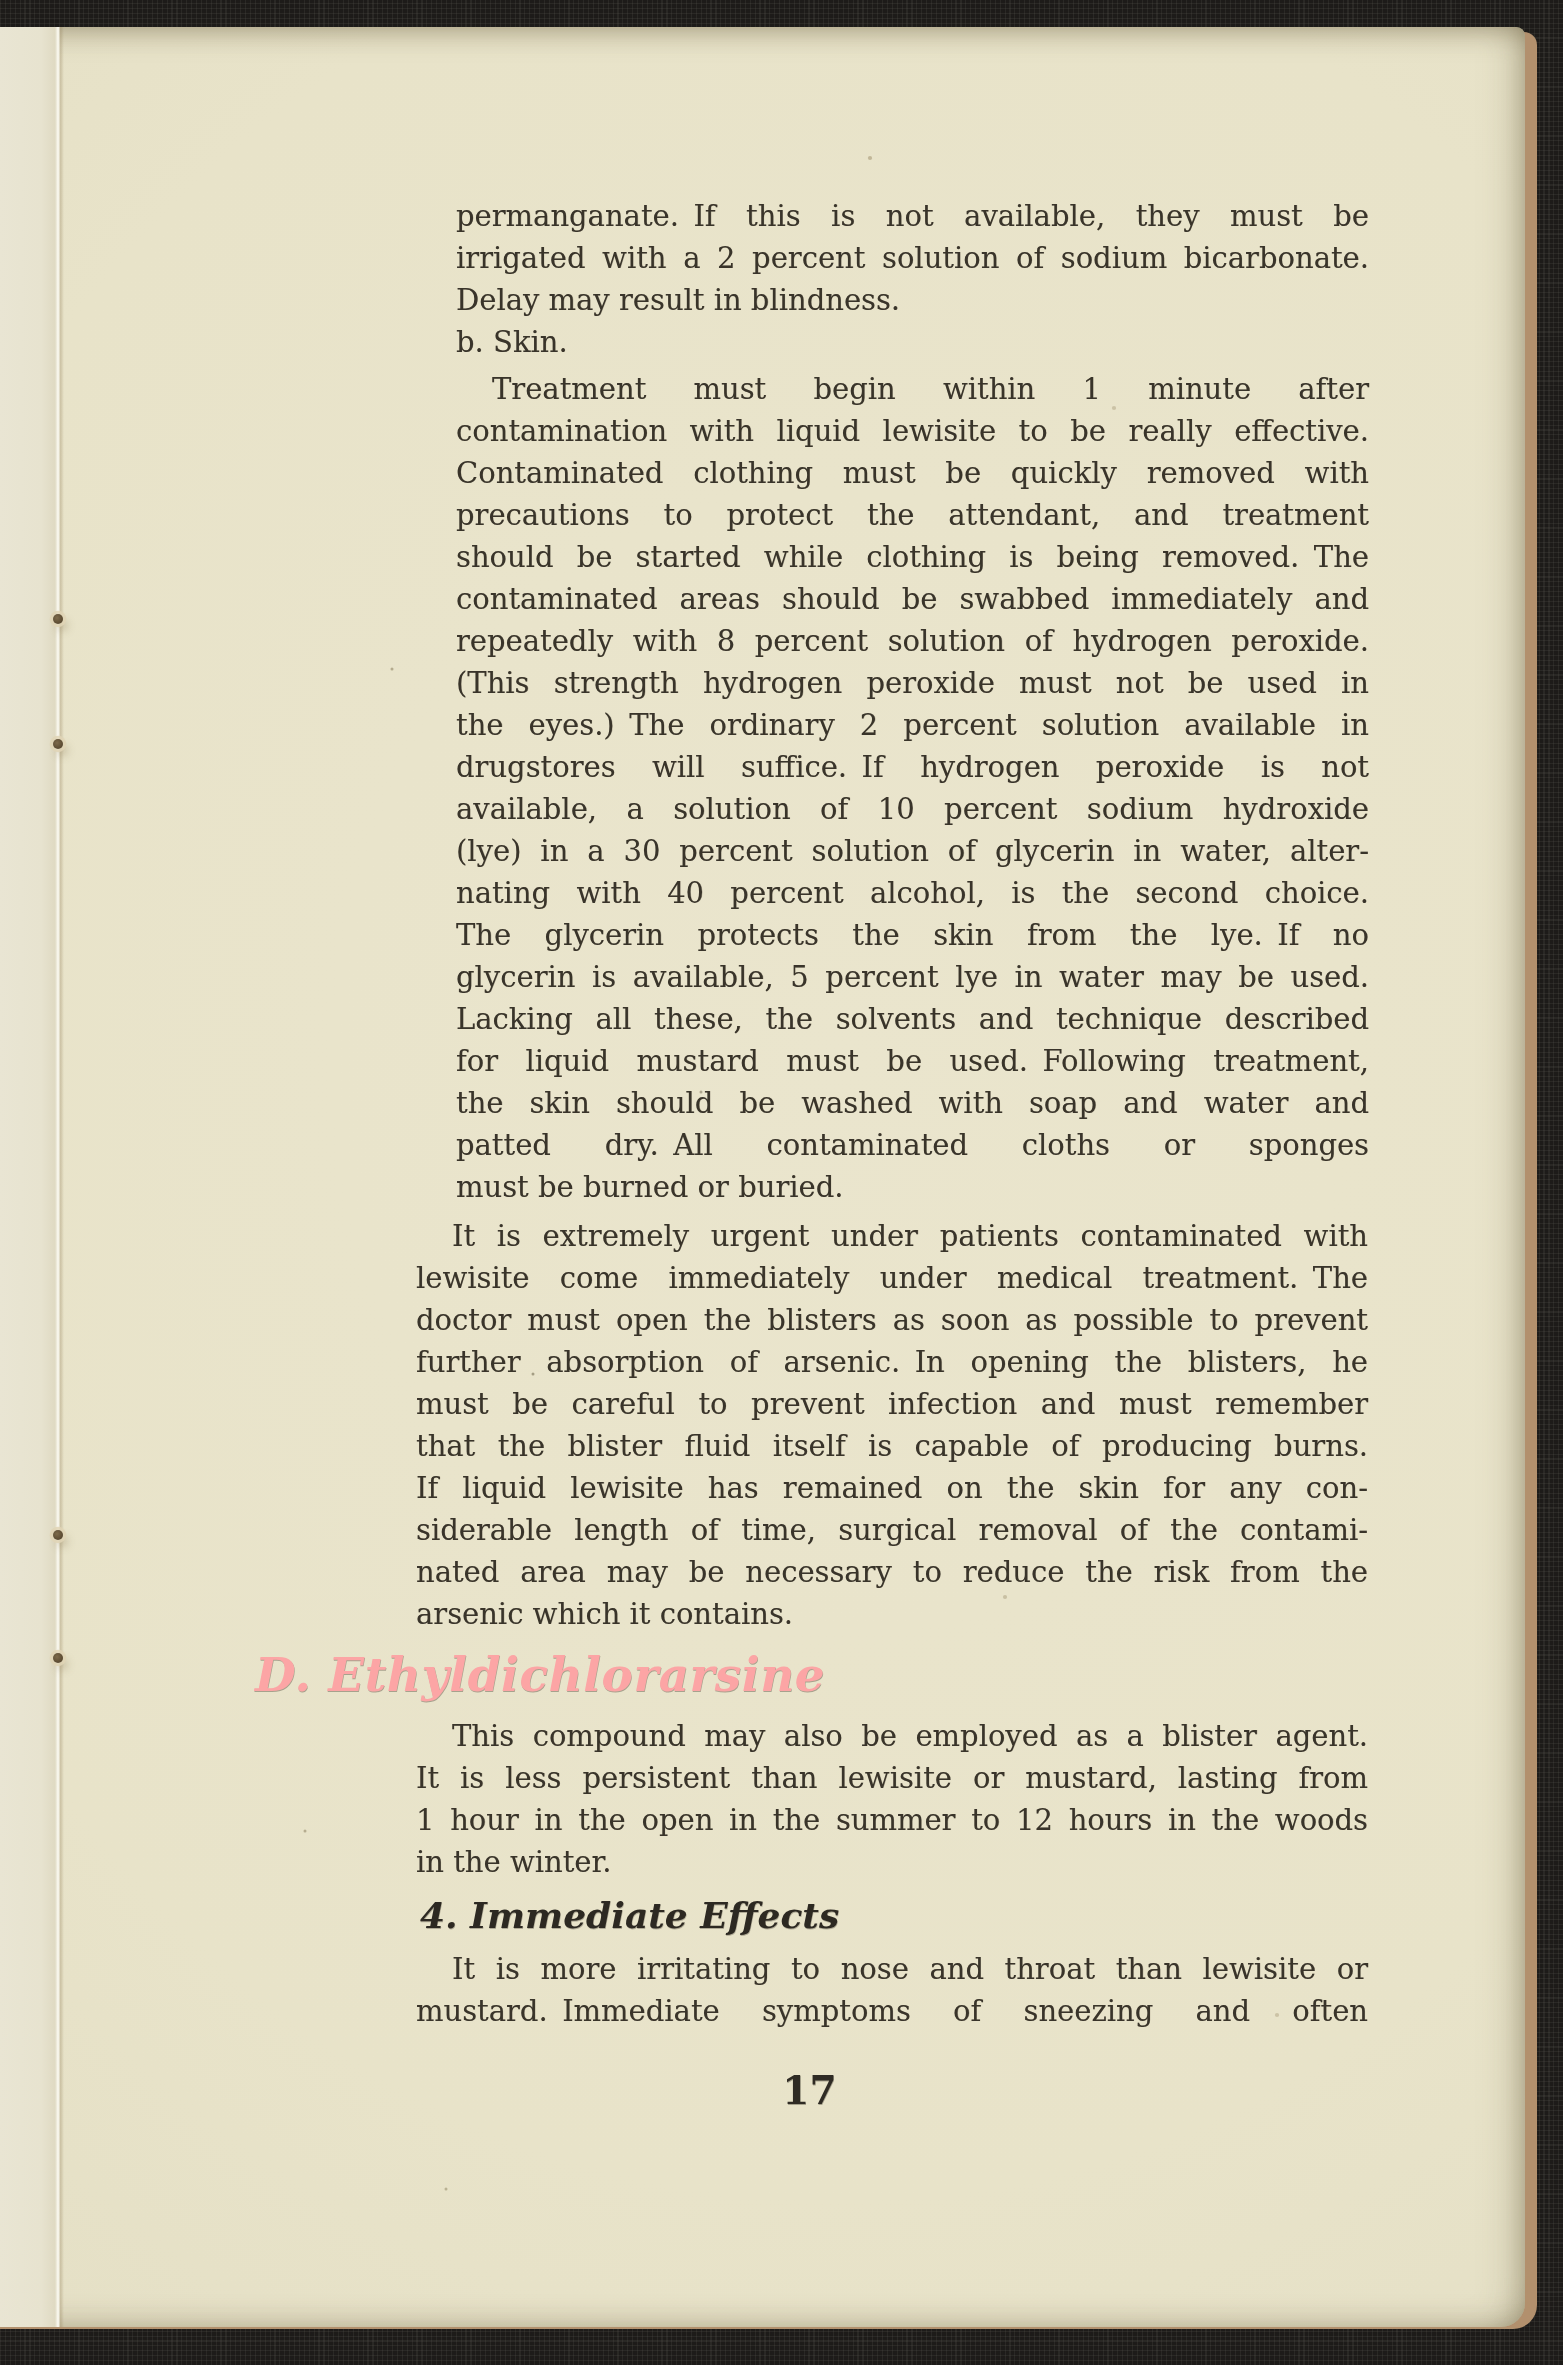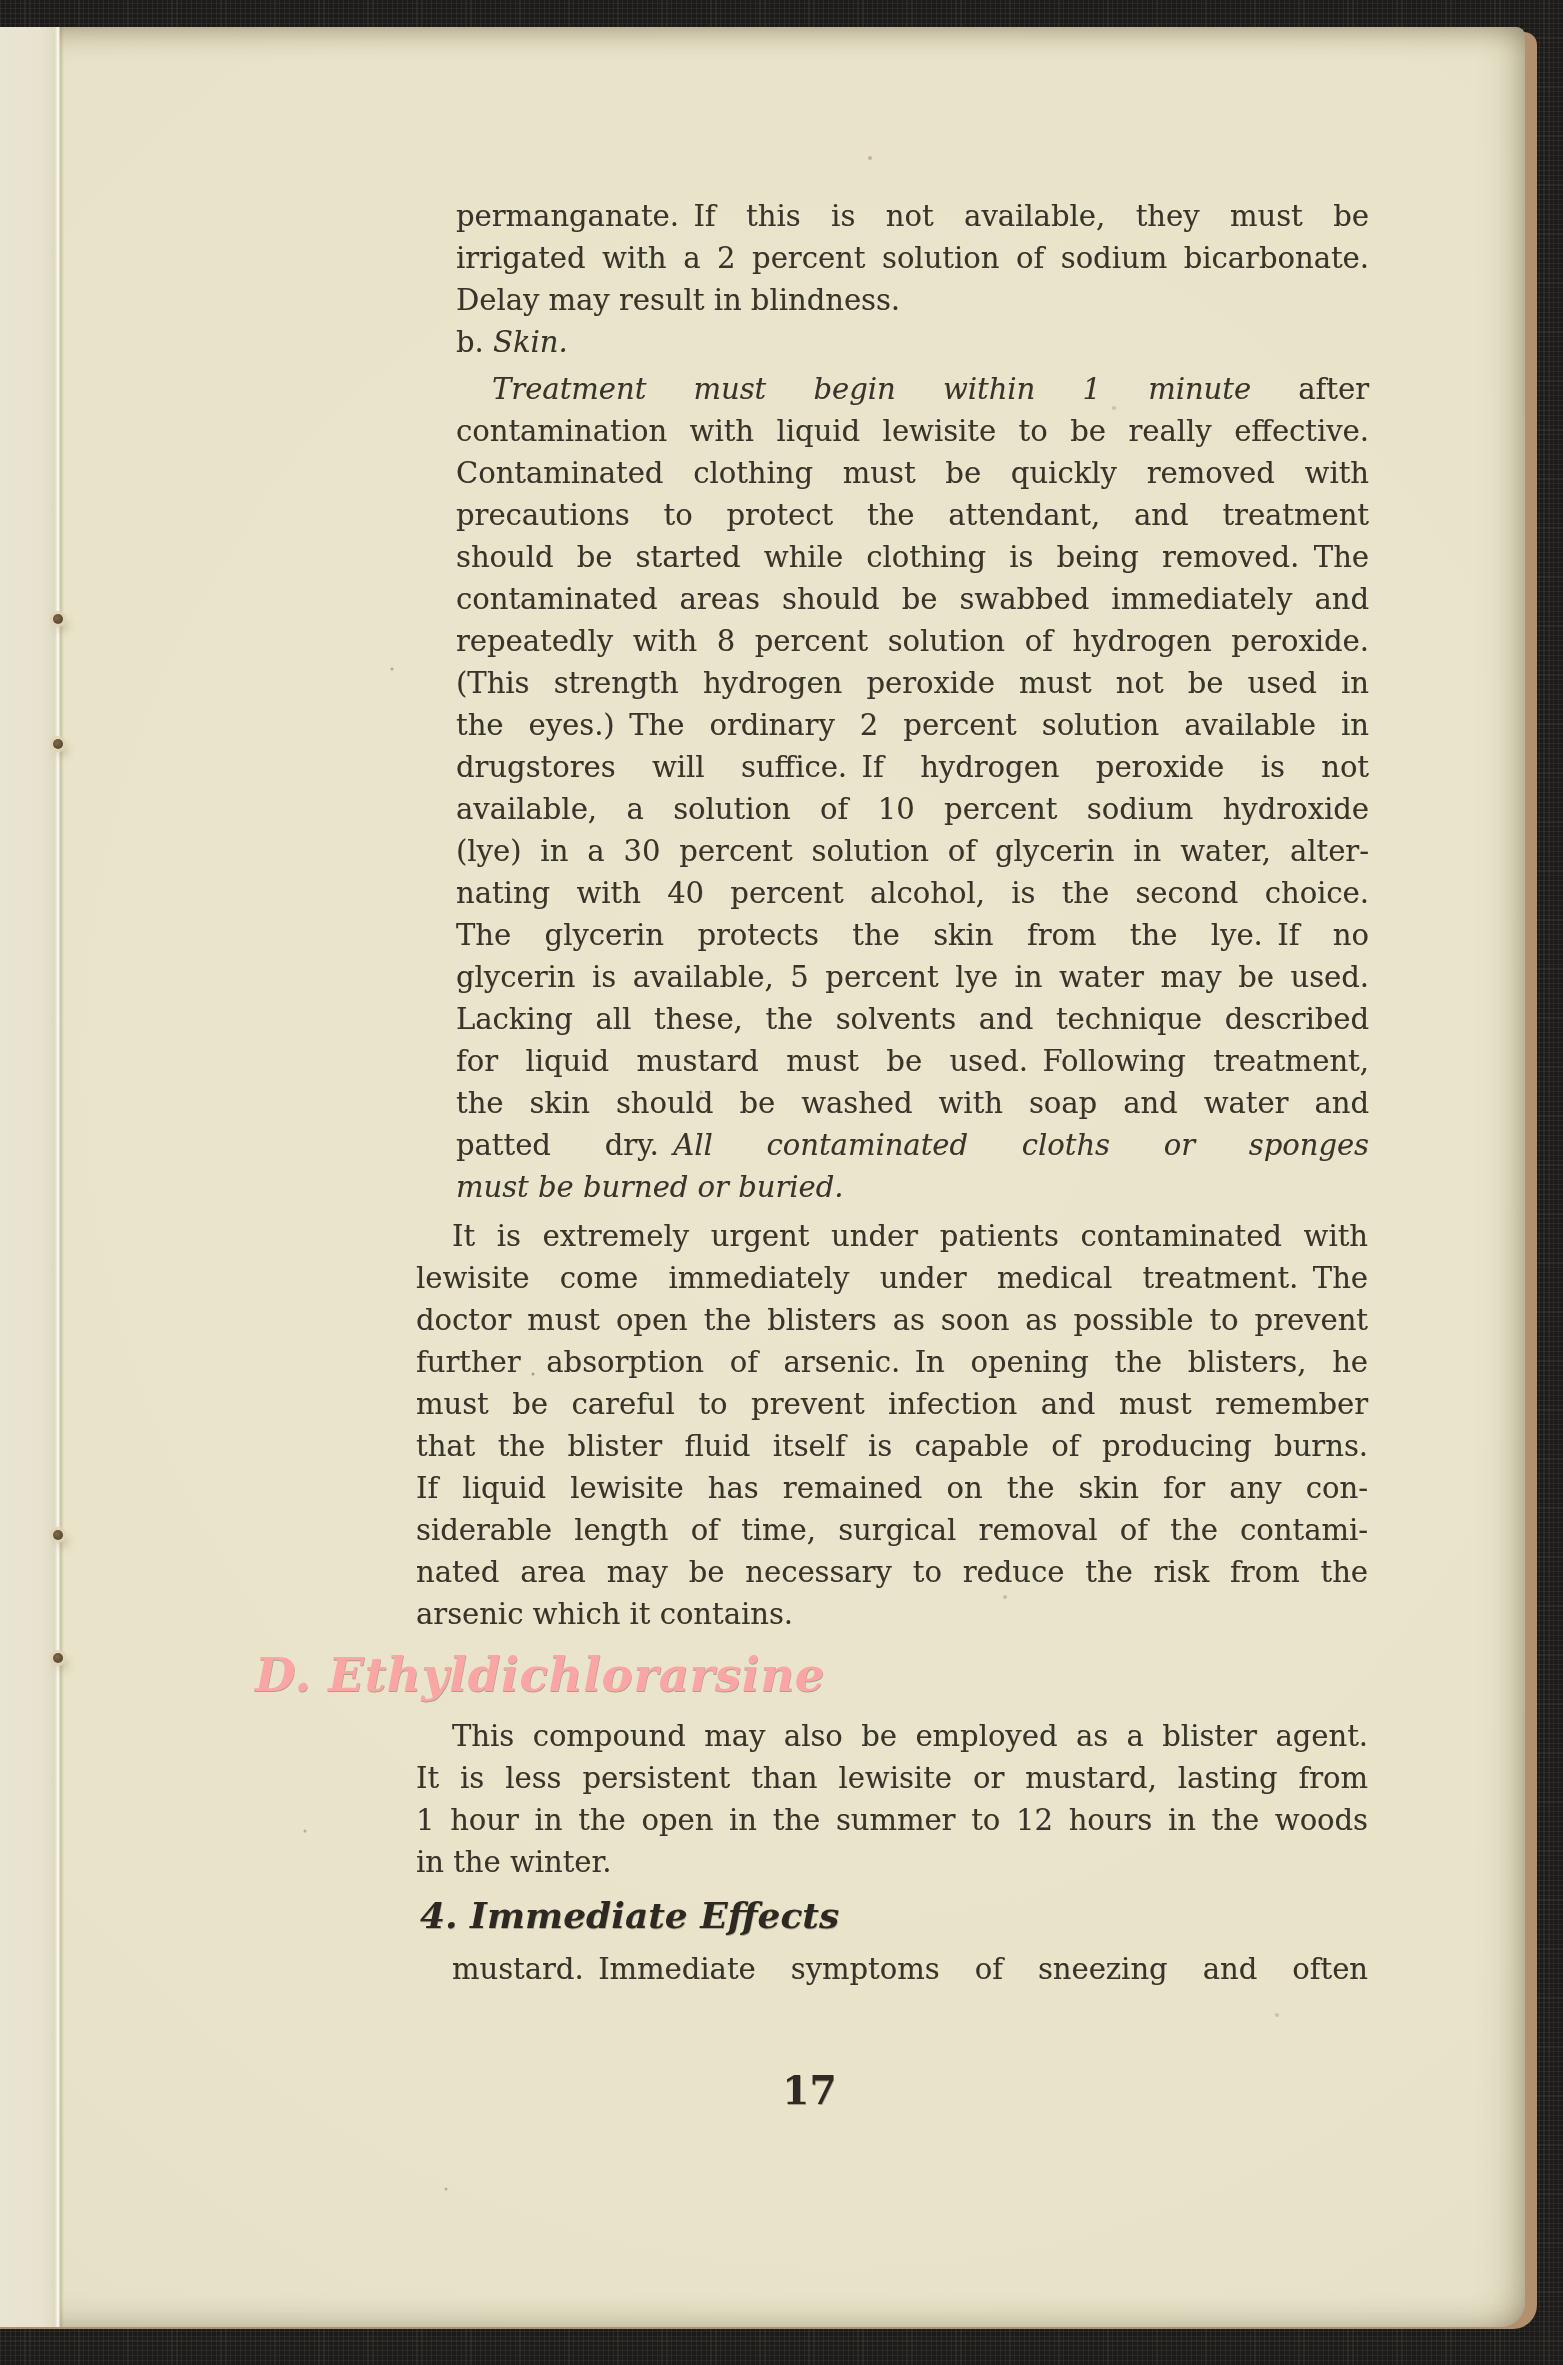--- a/index.html
+++ b/index.html
@@ -63,21 +63,21 @@
   .block{position:absolute;color:#39342a;}
   .inner{left:456px;width:913px;}
   .outer{left:416px;width:952px;}
   .line{
     height:42px;line-height:42px;font-size:29px;
     white-space:normal;
     text-shadow:0.3px 0.4px 0.3px rgba(58,50,38,.30);
   }
   .line.j{text-align:justify;text-align-last:justify;}
   .first-indent .line:first-child{text-indent:36px;}
-  .it{font-style:italic;}
+  .it{}
   .heading{
     font-size:47px;line-height:54px;font-weight:bold;font-style:italic;
     color:#fca5a5;letter-spacing:0.5px;
     text-shadow:0.5px 0.5px 0.5px rgba(45,40,30,.35);
   }
   .subheading{
     font-size:36px;line-height:43px;font-weight:bold;font-style:italic;
     color:#2d2922;text-shadow:0.5px 0.5px 0.5px rgba(45,40,30,.3);
   }
   .block-a{top:195px;}
@@ -152,16 +152,17 @@
     </div>
     <div class="block block-heading heading">D. Ethyldichlorarsine</div>
     <div class="block block-d outer first-indent">
       <div class="line j"><span>This compound may also be employed as a blister agent.</span></div>
       <div class="line j"><span>It is less persistent than lewisite or mustard, lasting from</span></div>
       <div class="line j"><span>1 hour in the open in the summer to 12 hours in the woods</span></div>
       <div class="line"><span>in the winter.</span></div>
     </div>
     <div class="block block-sub subheading">4. Immediate Effects</div>
     <div class="block block-e outer first-indent">
+      <div class="line j"><span>It is more irritating to nose and throat than lewisite or</span></div>
       <div class="line j"><span>mustard. Immediate symptoms of sneezing and often</span></div>
     </div>
   </div>
 
 
 </body></html>

